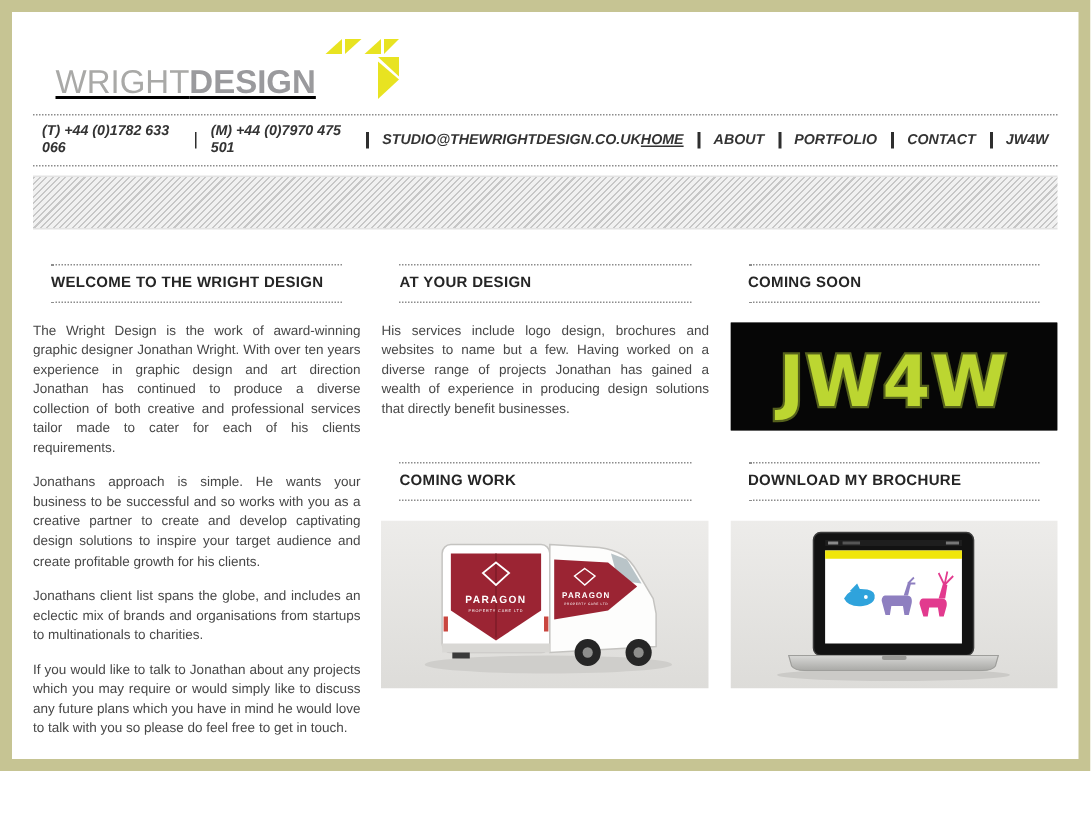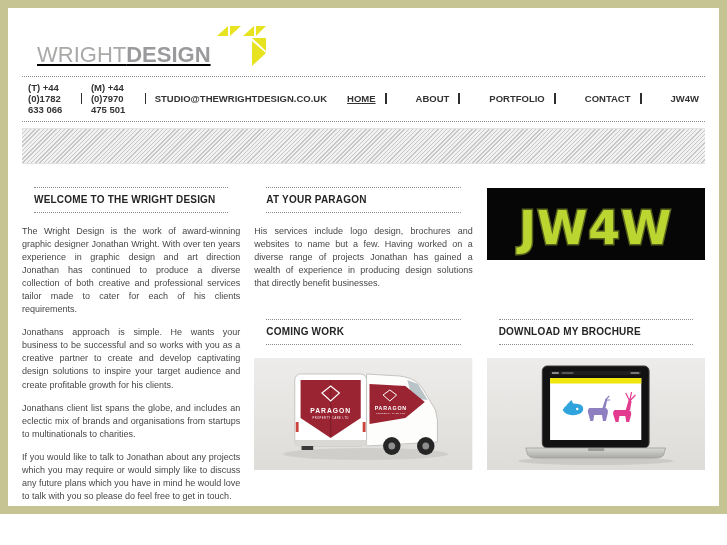--- a/index.html
+++ b/index.html
@@ -25,25 +25,25 @@
   .logo-text { font-size: 22px; letter-spacing: 0px; line-height: 1; padding-bottom: 4px; text-decoration: underline; }
   .logo-text .w1 { color: #a9a9a7; font-weight: 400; }
   .logo-text .w2 { color: #9a9a9d; font-weight: 700; }
   .logo-mark { width: 50px; height: 46px; }
   .contact-nav {
     margin-top: 6px;
     border-top: 1px dotted #8c8c8c;
     border-bottom: 1px dotted #8c8c8c;
     display: flex; justify-content: space-between; align-items: center;
     padding: 5px 6px 6px 6px;
-    font-size: 9.5px; font-weight: 700; color: #333;
+    font-size: 9.5px; font-weight: 700; color: #333; font-style: italic;
   }
   .contact-left, .nav-right { display: flex; align-items: center; gap: 9px; }
   .sep { width: 2px; height: 11px; background: #2e2e2e; }
-  .nav-link { color: #333; text-decoration: none; cursor: pointer; margin-left: 20px; }
+  .nav-link { color: #333; text-decoration: none; cursor: pointer; }
   .nav-link.active { text-decoration: underline; }
   
   .banner {
     margin-top: 6px; height: 36px;
     background: repeating-linear-gradient(135deg, #c7c7c7 0px, #c7c7c7 1px, #f1f1f1 1px, #f1f1f1 3px);
     border-top: 1px solid #e3e3e3; border-bottom: 1px solid #e3e3e3;
   }
   
   .main { display: flex; gap: 14px; margin-top: 11px; }
   .col { flex: 1; min-width: 0; }
@@ -111,21 +111,21 @@
     <div class="col">
       <h2 class="heading">WELCOME TO THE WRIGHT DESIGN</h2>
       <p class="body-copy">The Wright Design is the work of award-winning graphic designer Jonathan Wright. With over ten years experience in graphic design and art direction Jonathan has continued to produce a diverse collection of both creative and professional services tailor made to cater for each of his clients requirements.</p>
       <p class="body-copy">Jonathans approach is simple. He wants your business to be successful and so works with you as a creative partner to create and develop captivating design solutions to inspire your target audience and create profitable growth for his clients.</p>
       <p class="body-copy">Jonathans client list spans the globe, and includes an eclectic mix of brands and organisations from startups to multinationals to charities.</p>
       <p class="body-copy">If you would like to talk to Jonathan about any projects which you may require or would simply like to discuss any future plans which you have in mind he would love to talk with you so please do feel free to get in touch.</p>
     </div>
 
     <div class="col">
       <div class="col-top">
-        <h2 class="heading">AT YOUR PARAGON</h2>
+        <h2 class="heading">AT YOUR DESIGN</h2>
         <p class="body-copy">His services include logo design, brochures and websites to name but a few. Having worked on a diverse range of projects Jonathan has gained a wealth of experience in producing design solutions that directly benefit businesses.</p>
       </div>
       <h2 class="heading">COMING WORK</h2>
       <svg class="artwork" viewBox="0 0 225 112" preserveAspectRatio="none">
         <defs>
           <linearGradient id="studioBg1" x1="0" y1="0" x2="0" y2="1">
             <stop offset="0" stop-color="#edecea"></stop>
               <stop offset="1" stop-color="#dddcd9"></stop>
           </linearGradient>
         </defs>
@@ -154,20 +154,21 @@
         <circle cx="142" cy="88" r="9" fill="#262626"></circle>
           <circle cx="142" cy="88" r="3.5" fill="#8e8e8c"></circle>
         <circle cx="177" cy="88" r="9" fill="#262626"></circle>
           <circle cx="177" cy="88" r="3.5" fill="#8e8e8c"></circle>
         <rect x="49" y="88" width="12" height="4" fill="#3a3a3a"></rect>
       </svg>
     </div>
 
     <div class="col">
       <div class="col-top">
+        <h2 class="heading">COMING SOON</h2>
         <svg class="jw4w-box" viewBox="0 0 225 72" preserveAspectRatio="none">
           <rect x="0" y="0" width="225" height="72" fill="#060606"></rect>
           <text x="112" y="56" font-family="DejaVu Sans, sans-serif" font-size="47" font-weight="bold" text-anchor="middle" letter-spacing="1" fill="#bcd631" stroke="#55611c" stroke-width="3" paint-order="stroke">JW4W</text>
         </svg>
       </div>
       <h2 class="heading">DOWNLOAD MY BROCHURE</h2>
       <svg class="artwork" viewBox="0 0 225 112" preserveAspectRatio="none">
         <defs>
           <linearGradient id="studioBg2" x1="0" y1="0" x2="0" y2="1">
             <stop offset="0" stop-color="#edecea"></stop>

